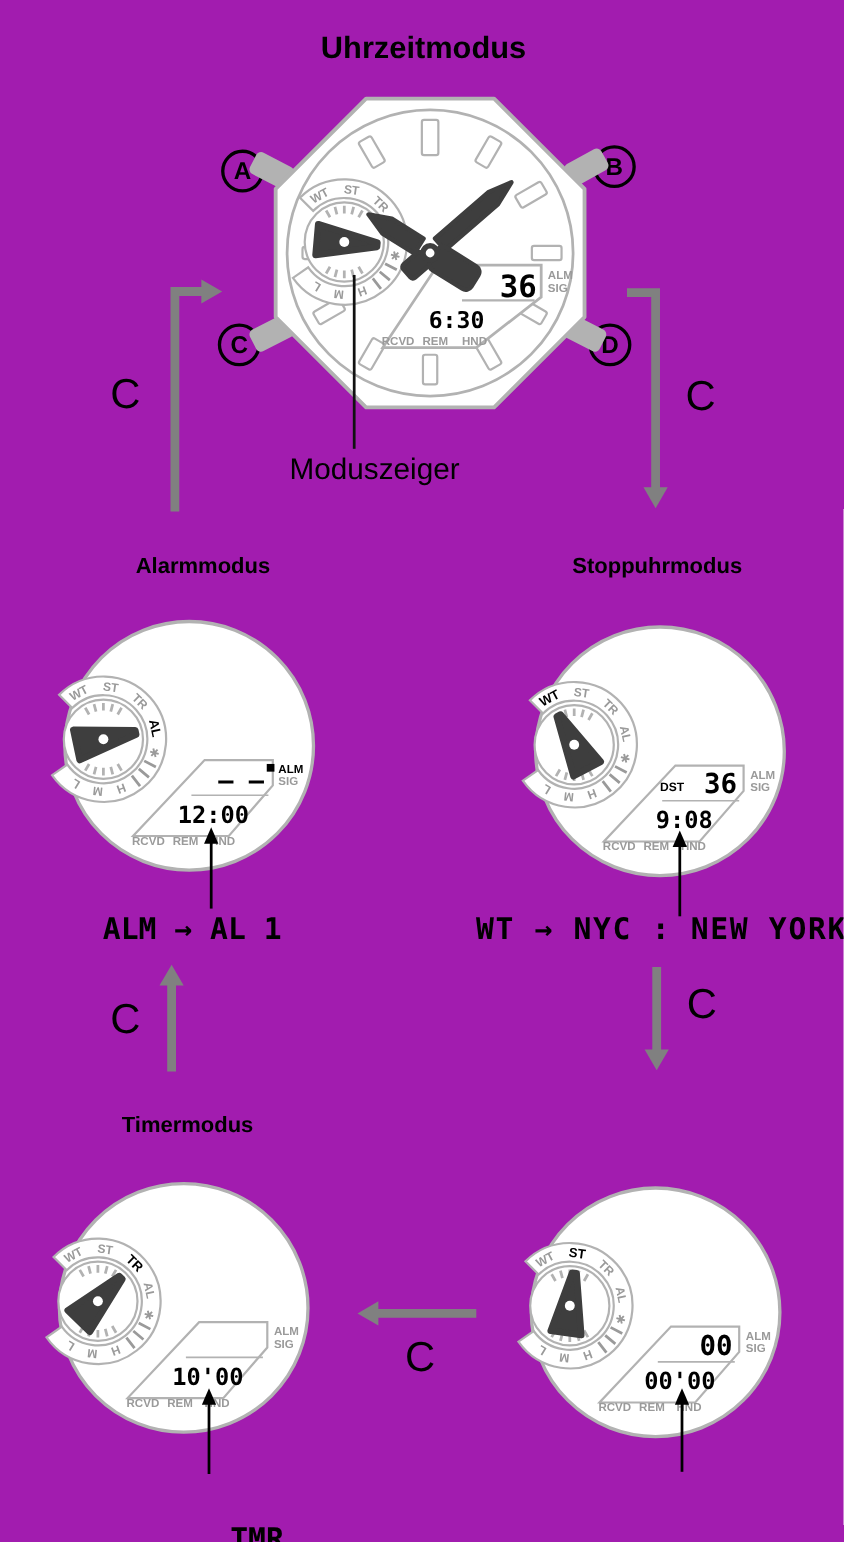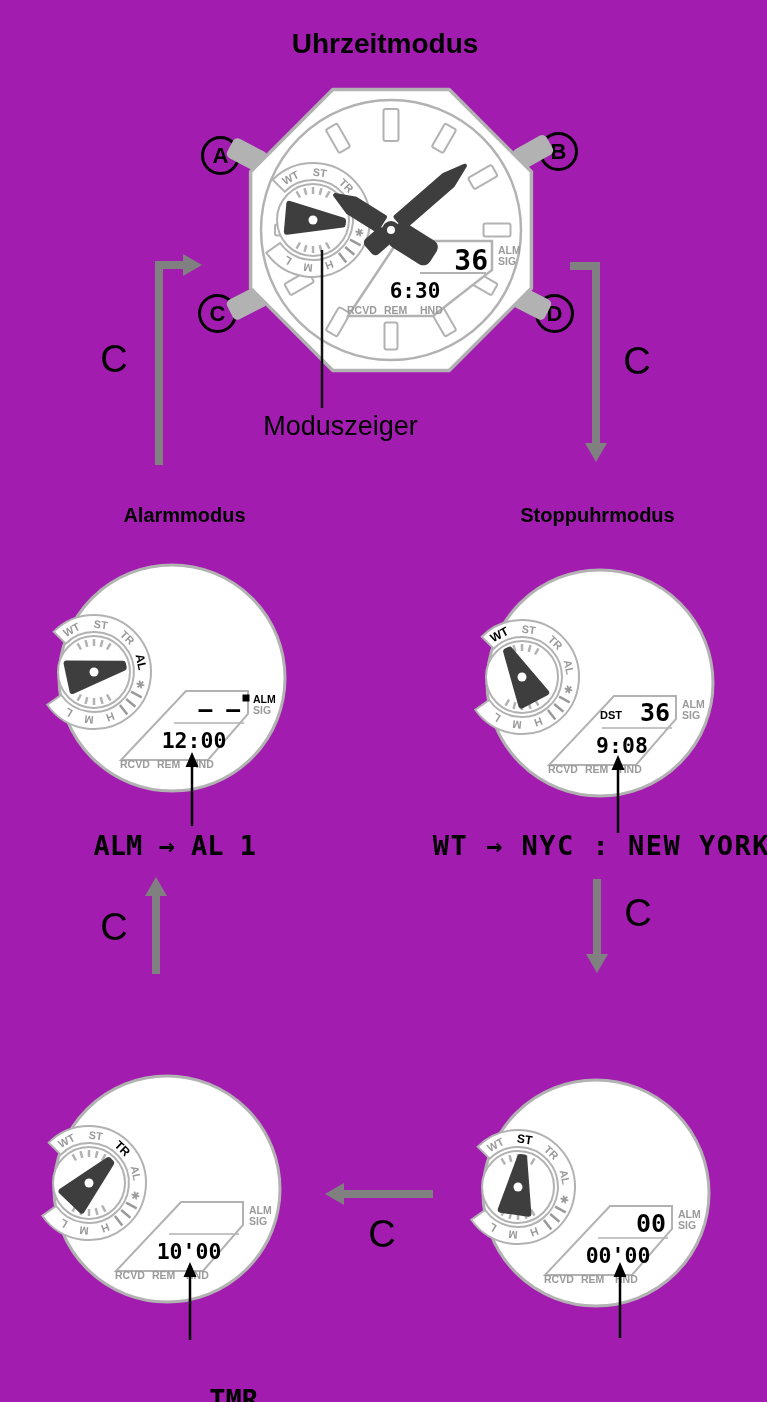--- a/index.html
+++ b/index.html
@@ -39,20 +39,21 @@
   <div class="abs pointer-label" style="left:248px;top:411px;width:185px;">Moduszeiger</div>
 
   <div class="abs c-label" style="left:92px;top:338px;width:44px;">C</div>
   <div class="abs c-label" style="left:615px;top:340px;width:44px;">C</div>
   <div class="abs c-label" style="left:92px;top:906px;width:44px;">C</div>
   <div class="abs c-label" style="left:616px;top:892px;width:44px;">C</div>
   <div class="abs c-label" style="left:360px;top:1213px;width:44px;">C</div>
 
   <div class="abs title mode-title" style="left:82px;top:504px;width:205px;">Alarmmodus</div>
   <div class="abs title mode-title" style="left:485px;top:504px;width:225px;">Stoppuhrmodus</div>
+  <div class="abs title mode-title" style="left:68px;top:1012px;width:205px;">Timermodus</div>
 
   <div class="abs caption" style="left:30px;top:830px;width:226px;">ALM → AL 1</div>
   <div class="abs caption wide" style="left:396px;top:830px;width:374px;">WT → NYC : NEW  YORK</div>
   <div class="abs caption" style="left:132px;top:1342px;width:126px;margin-top:42px;">TMR</div>
 
   <svg style="left:225px;top:70px;" width="340" height="320" viewBox="0 0 340 320">
 
     <g fill="#b2b2b2">
       <rect x="-19" y="-11" width="38" height="22" rx="5" transform="translate(22,85) rotate(-152.5)"></rect>
       <rect x="-19" y="-11" width="38" height="22" rx="5" transform="translate(308,82) rotate(-29)"></rect>

